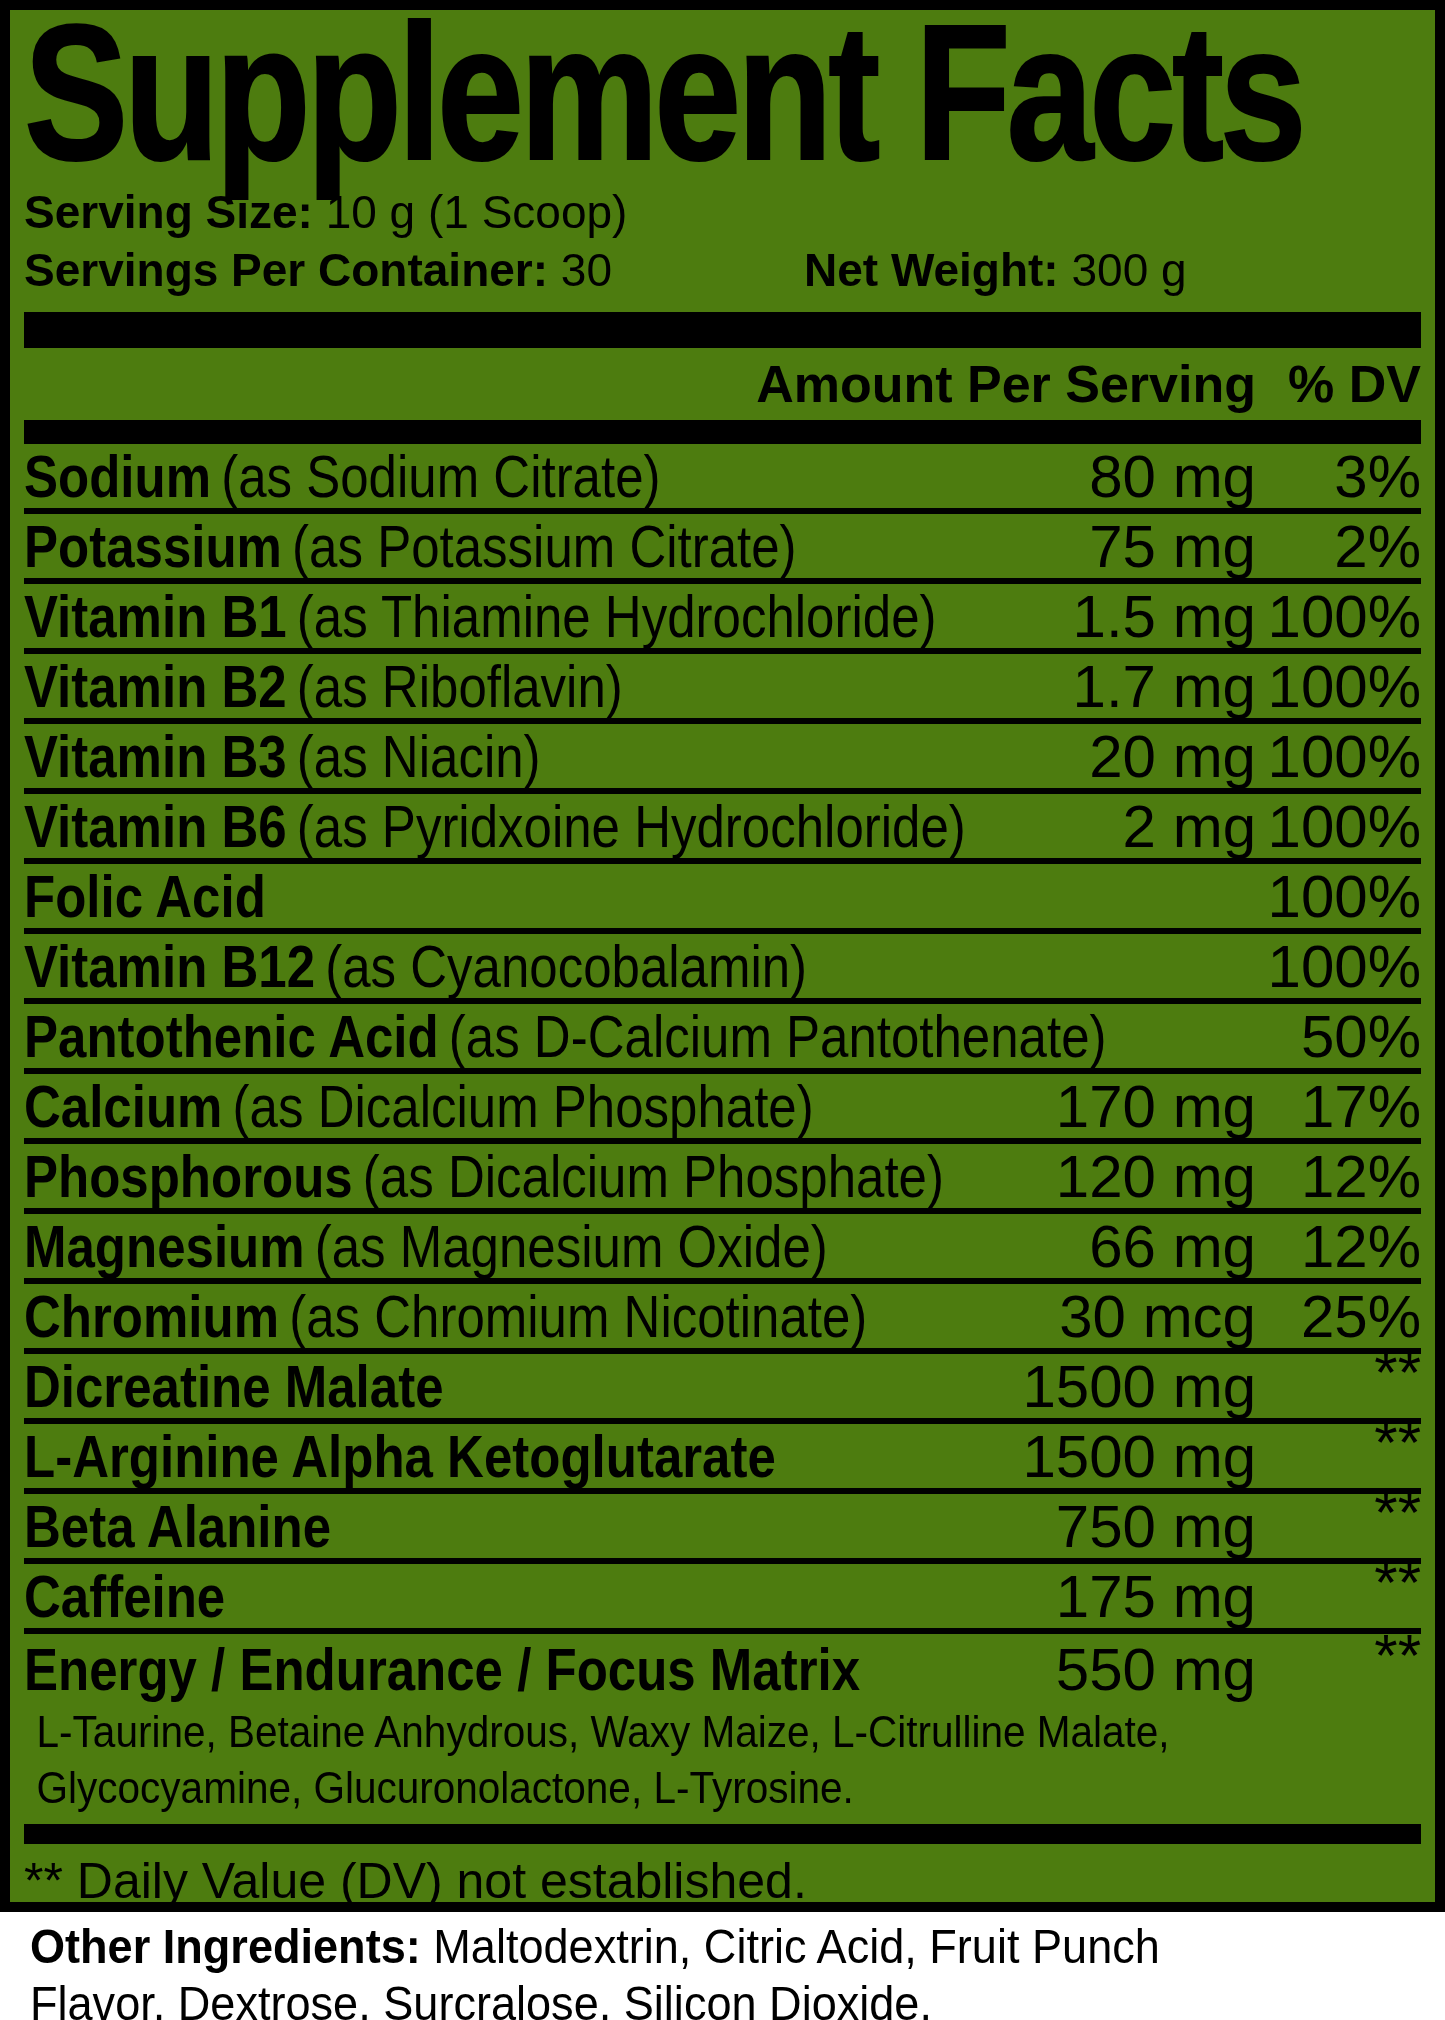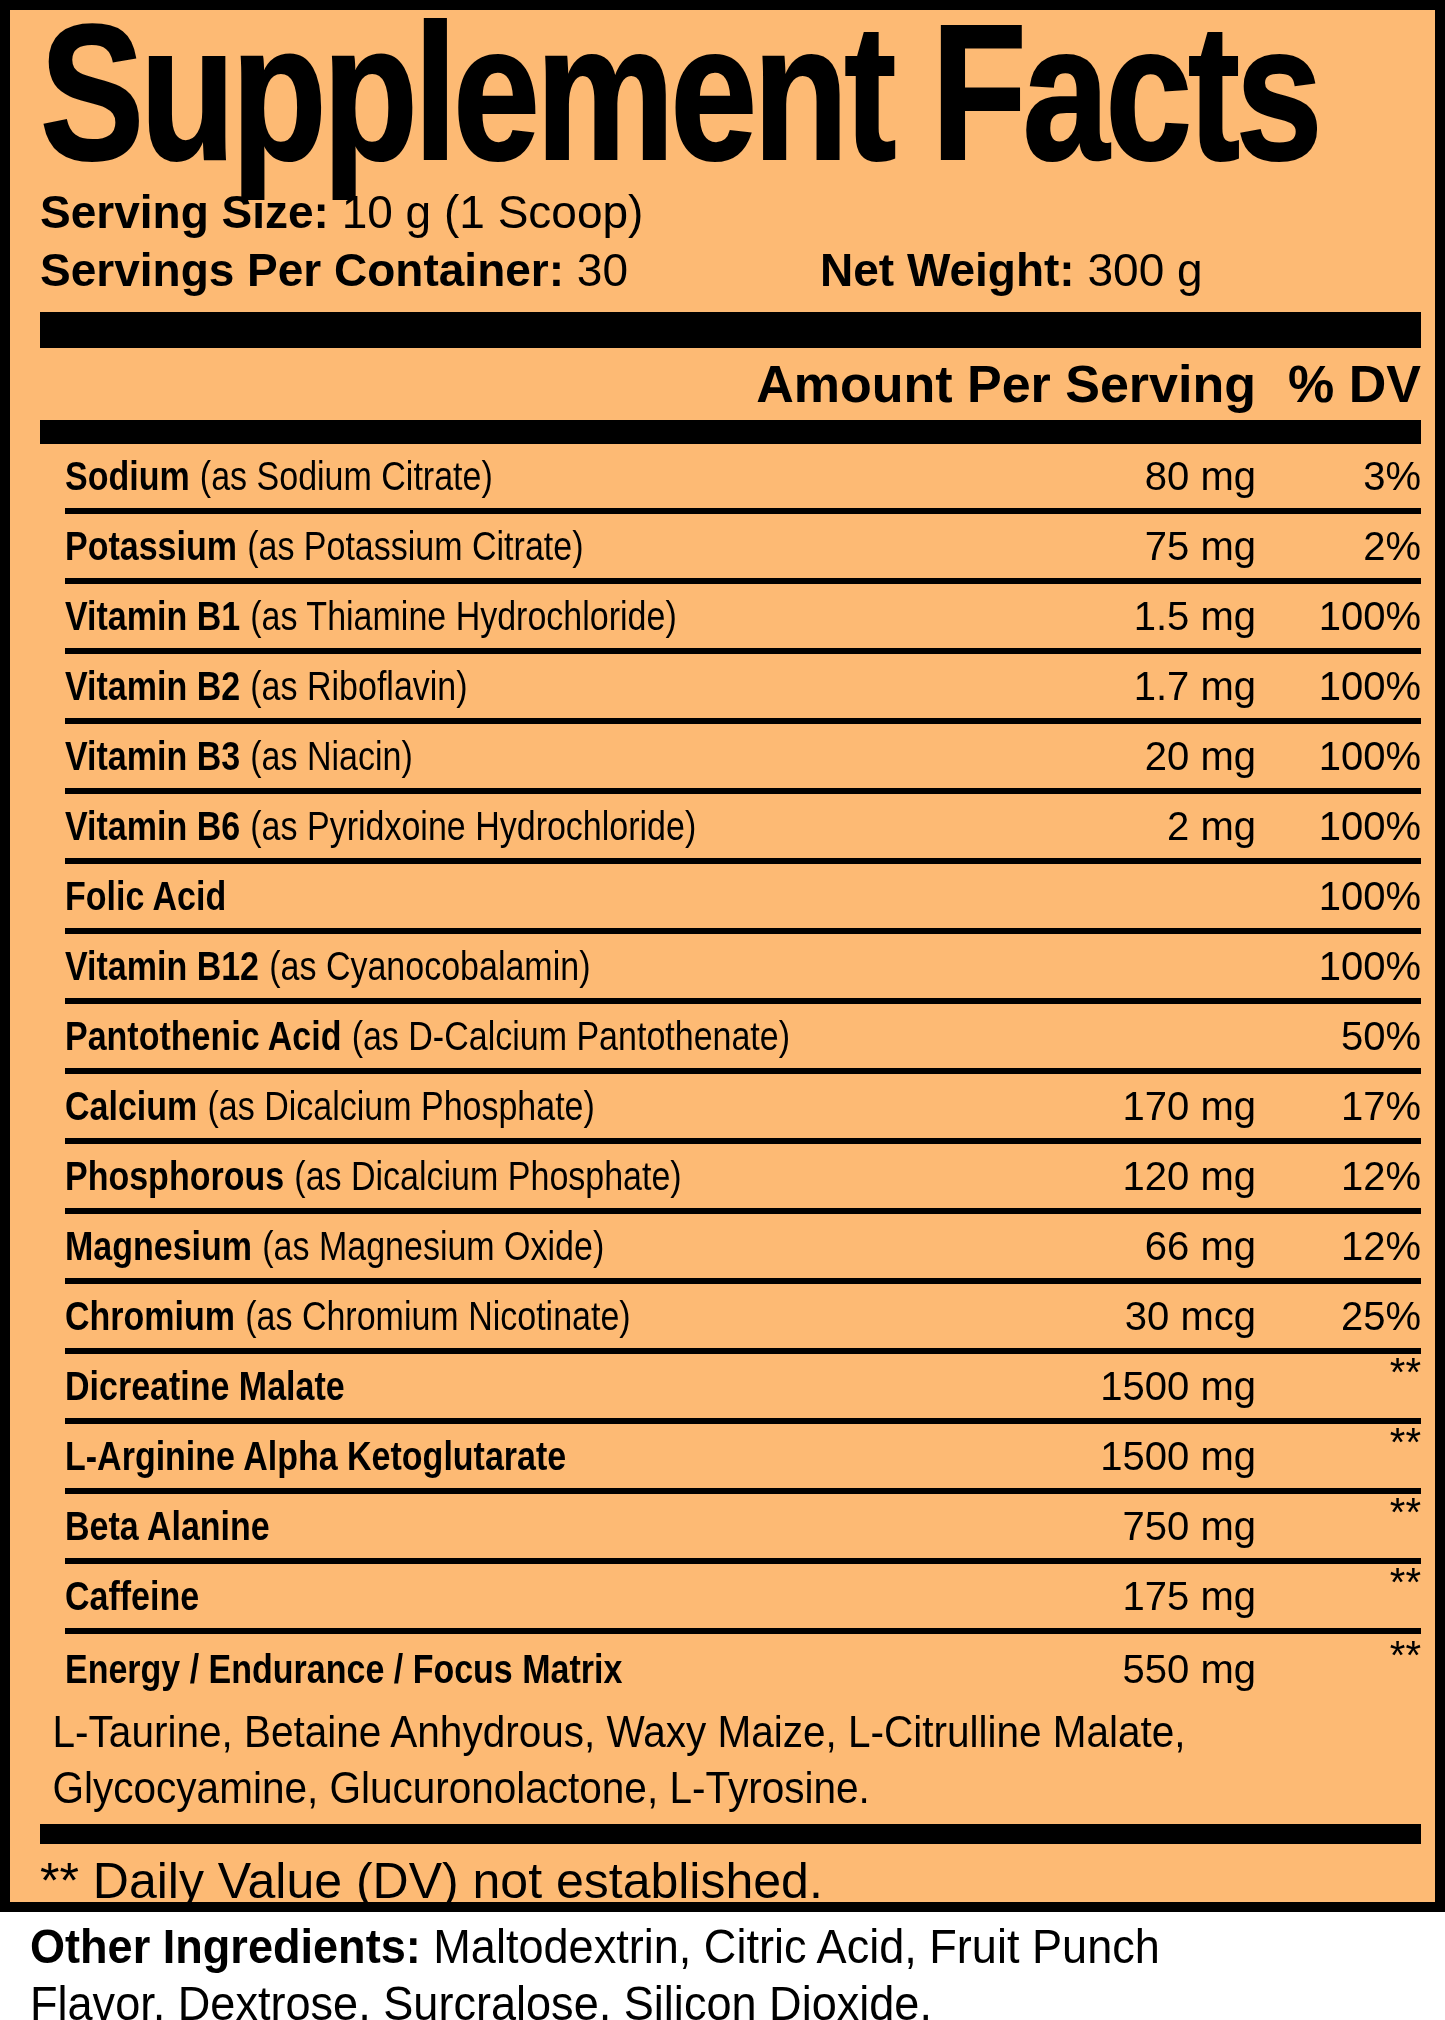--- a/index.html
+++ b/index.html
@@ -6,22 +6,21 @@
   body{
     width:1445px;height:2020px;overflow:hidden;
     background:#ffffff;color:#000000;
     font-family:"Liberation Sans","DejaVu Sans",sans-serif;
     -webkit-font-smoothing:antialiased;
   }
   .label{
     box-sizing:border-box;
     width:1445px;height:1912px;
     border:10px solid #000;
-    background:#fdba74;
-    padding-left:16px;
+    background:#4d7c0f;
   }
   .inner{padding:0 14px;}
   .b{font-weight:bold;}
 
   
   .title{
     margin:4px 0 0 0;
     height:156px;
     font-size:186px;
     line-height:150px;
@@ -51,22 +50,21 @@
     height:72px;
     font-size:52px;font-weight:bold;
   }
 
   
   .row{
     box-sizing:border-box;
     display:flex;align-items:center;
     height:70px;
     border-bottom:6px solid #000;
-    font-size:40px;
-    margin-left:25px;
+    font-size:60px;
   }
   #rows .row:last-child{border-bottom:none;}
   .cell{display:flex;align-items:center;}
   .cell.nm{
     flex:1;min-width:0;white-space:nowrap;
     transform:scaleX(0.85);transform-origin:left center;
   }
   .cell.amt{width:185px;justify-content:flex-end;white-space:nowrap;}
   .cell.dv{width:165px;justify-content:flex-end;white-space:nowrap;}
   .rname{font-weight:bold;}

